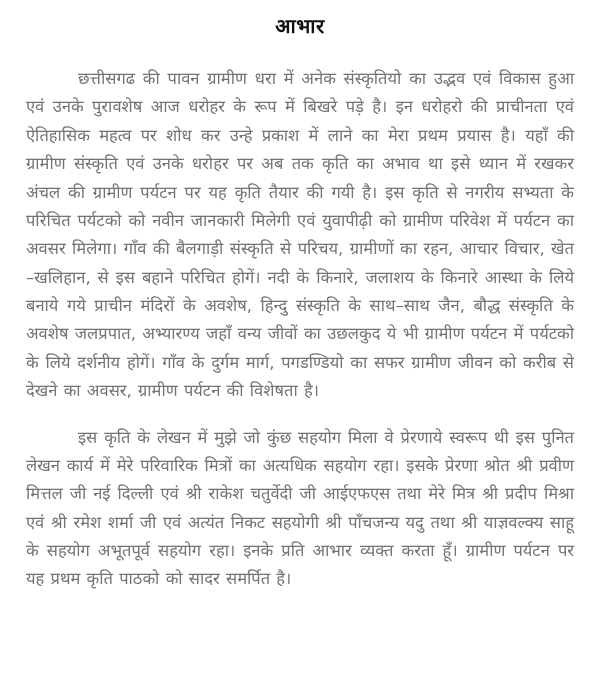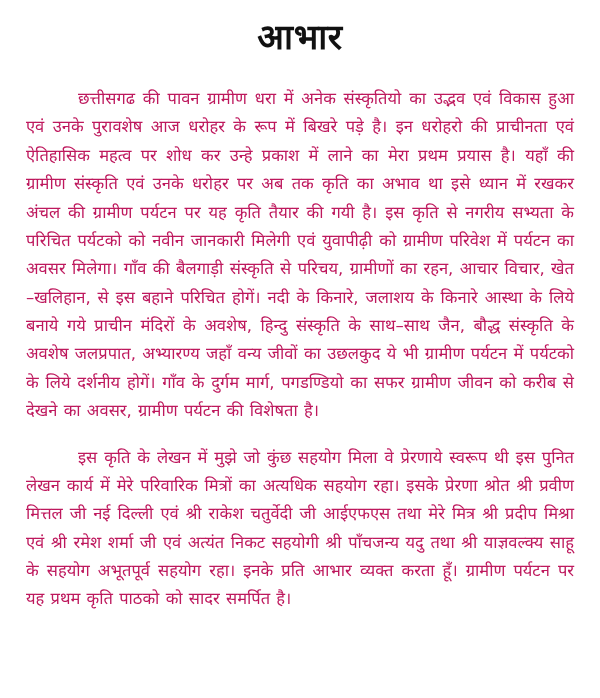--- a/index.html
+++ b/index.html
@@ -12,34 +12,34 @@
     height: 698px;
     margin: 0 auto;
     background: #ffffff;
     color: #1a1a1a;
     font-family: "DejaVu Sans", "Liberation Serif", sans-serif;
     box-sizing: border-box;
     padding: 8px 26px 20px 26px;
     overflow: hidden;
   }
   .page-title {
-    font-size: 35px;
+    font-size: 20px;
     font-weight: 700;
     text-align: center;
     margin: 4px 0 26px 0;
     letter-spacing: 0.5px;
     color: #111111;
   }
   .body-text p {
     font-size: 16.5px;
     line-height: 1.72;
     text-align: justify;
     text-indent: 52px;
     margin: 0 0 18px 0;
-    color: #be185d;
+    color: #737373;
     word-spacing: 1px;
   }
 </style>
 </head>
 <body>
 
 <div class="page">
   <h1 class="page-title">आभार</h1>
   <div class="body-text">
     <p>छत्तीसगढ की पावन ग्रामीण धरा में अनेक संस्कृतियो का उद्भव एवं विकास हुआ एवं उनके पुरावशेष आज धरोहर के रूप में बिखरे पड़े है। इन धरोहरो की प्राचीनता एवं ऐतिहासिक महत्व पर शोध कर उन्हे प्रकाश में लाने का मेरा प्रथम प्रयास है। यहाँ की ग्रामीण संस्कृति एवं उनके धरोहर पर अब तक कृति का अभाव था इसे ध्यान में रखकर अंचल की ग्रामीण पर्यटन पर यह कृति तैयार की गयी है। इस कृति से नगरीय सभ्यता के परिचित पर्यटको को नवीन जानकारी मिलेगी एवं युवापीढ़ी को ग्रामीण परिवेश में पर्यटन का अवसर मिलेगा। गाँव की बैलगाड़ी संस्कृति से परिचय, ग्रामीणों का रहन, आचार विचार, खेत –खलिहान, से इस बहाने परिचित होगें। नदी के किनारे, जलाशय के किनारे आस्था के लिये बनाये गये प्राचीन मंदिरों के अवशेष, हिन्दु संस्कृति के साथ–साथ जैन, बौद्ध संस्कृति के अवशेष जलप्रपात, अभ्यारण्य जहाँ वन्य जीवों का उछलकुद ये भी ग्रामीण पर्यटन में पर्यटको के लिये दर्शनीय होगें। गाँव के दुर्गम मार्ग, पगडण्डियो का सफर ग्रामीण जीवन को करीब से देखने का अवसर, ग्रामीण पर्यटन की विशेषता है।</p>

